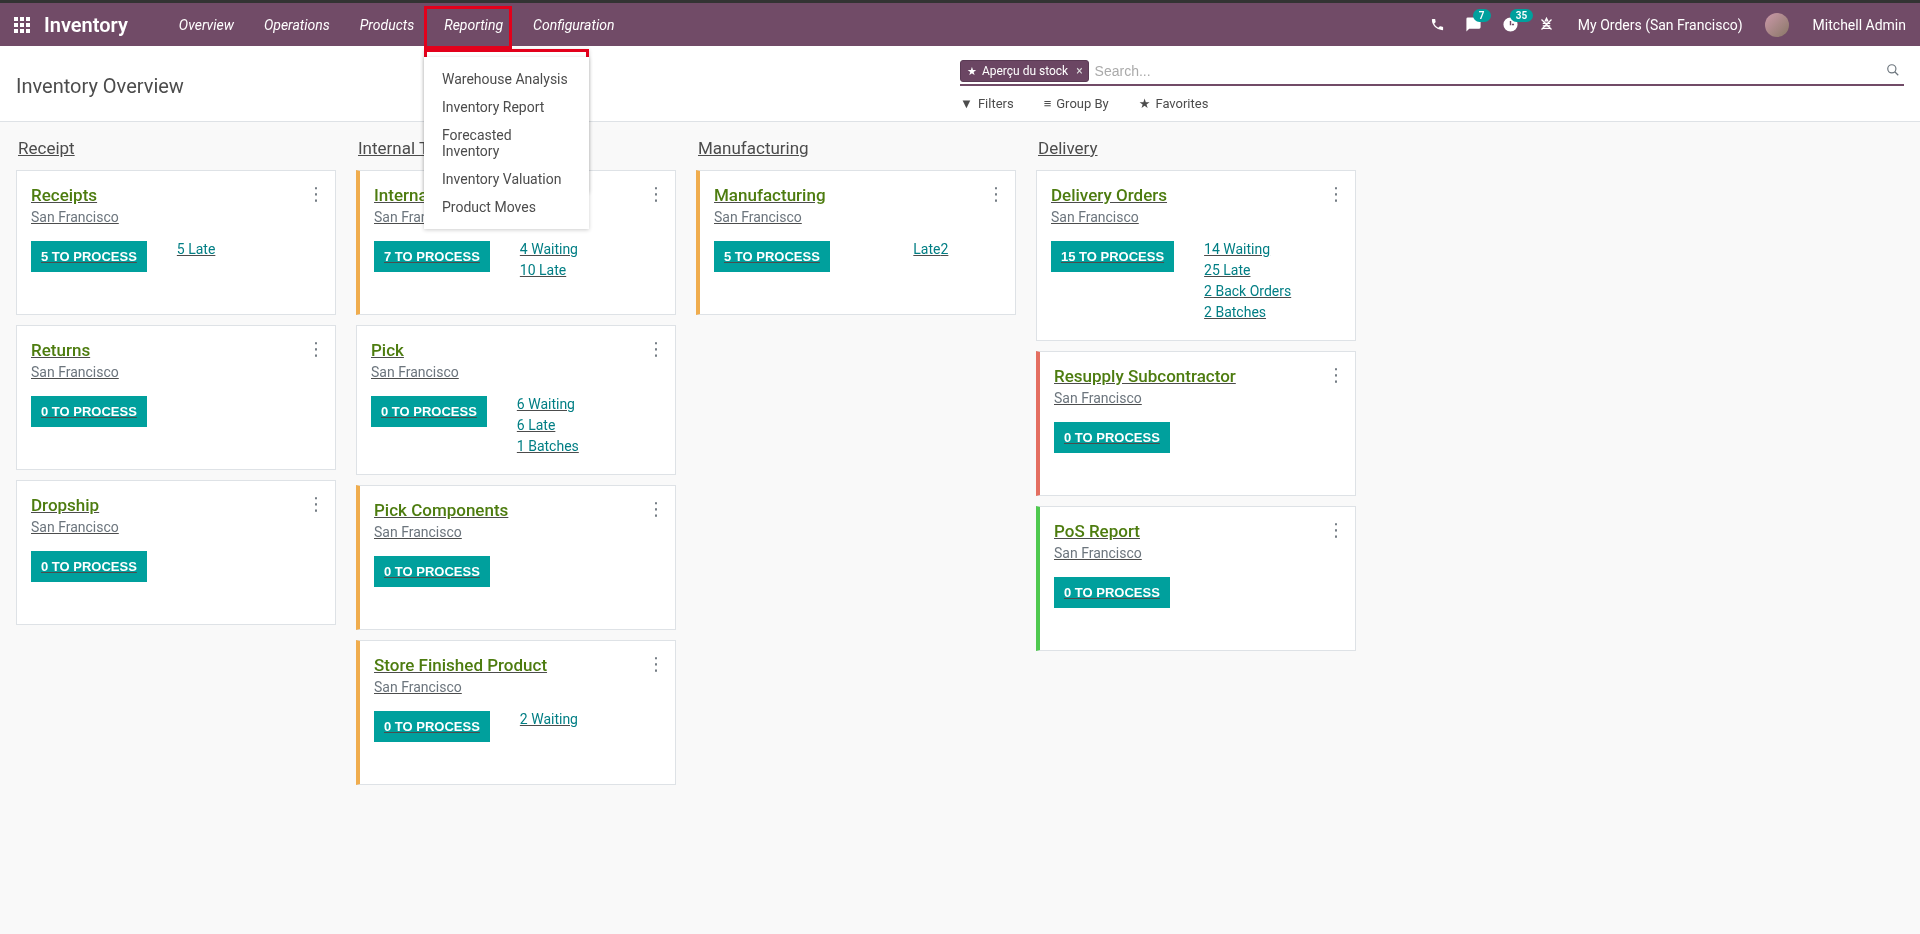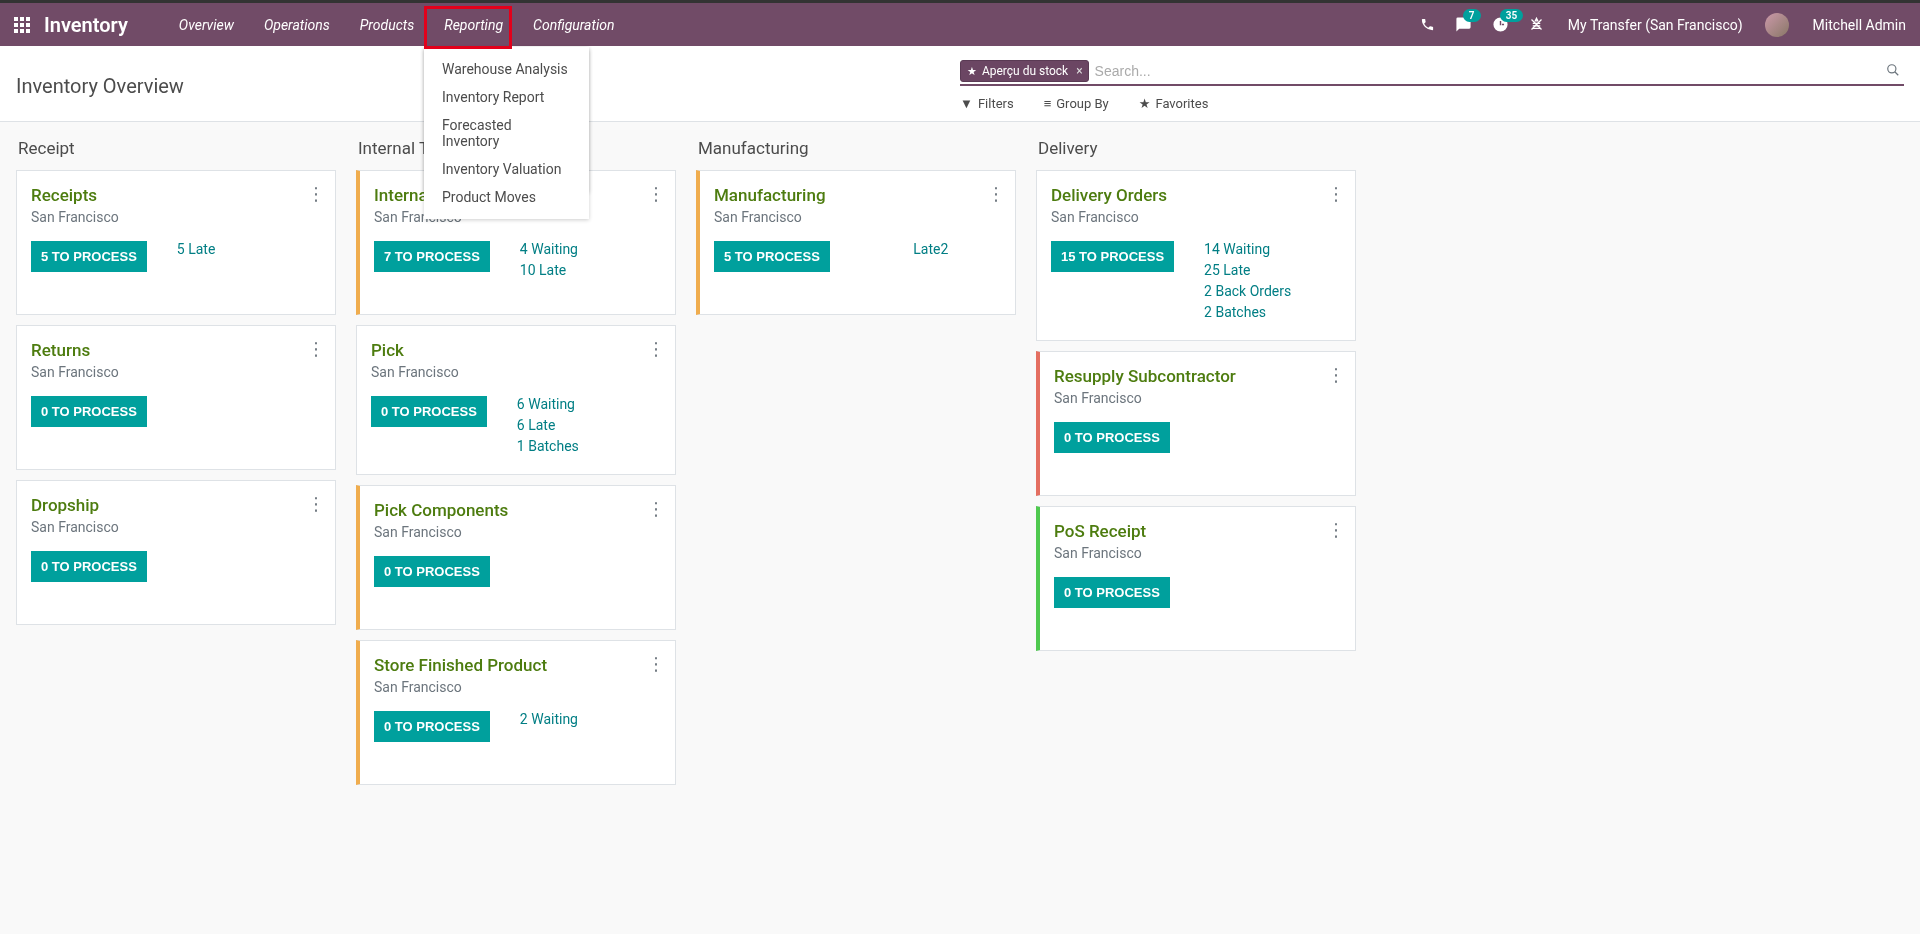--- a/index.html
+++ b/index.html
@@ -16,40 +16,40 @@
 .navbar .company { color: #fff; padding: 0 14px; font-size: 14px; }
 .navbar .user { color: #fff; padding: 0 14px 0 8px; display: flex; align-items: center; gap: 24px; font-size: 14px; }
 .navbar .avatar { width: 24px; height: 24px; border-radius: 50%; background: linear-gradient(135deg,#c9a,#876); }
 
 
 .red-box { position: absolute; border: 3px solid #E3001B; pointer-events: none; z-index: 100; }
 .red-box.top { top: 3px; left: 424px; width: 88px; height: 43px; }
 .red-box.dropdown { top: 46px; left: 424px; width: 165px; height: 143px; }
 
 
-.dropdown { position: absolute; top: 44px; left: 424px; width: 165px; background: #fff; box-shadow: 0 1px 4px rgba(0,0,0,0.2); padding: 8px 0; z-index: 50; }
+.dropdown { position: absolute; top: 54px; left: 424px; width: 165px; background: #fff; box-shadow: 0 1px 4px rgba(0,0,0,0.2); padding: 8px 0; z-index: 50; }
 .dropdown .ditem { padding: 6px 18px; color: #4c4c4c; cursor: pointer; font-size: 14px; }
 
 
 .control-panel { background: #fff; border-bottom: 1px solid #dee2e6; padding: 14px 16px 10px 16px; display: flex; align-items: center; }
 .cp-left { flex: 1; }
 .cp-title { font-size: 20px; color: #4c4c4c; }
 .cp-right { flex: 1; }
 .search-wrap { border-bottom: 2px solid #714B67; display: flex; align-items: center; padding-bottom: 2px; }
 .search-tag { background: #6b4663; color: #fff; border-radius: 3px; display: inline-flex; align-items: center; padding: 3px 5px 3px 6px; font-size: 12px; margin-right: 6px; gap: 5px; border: 1px solid #5a3a54; }
 .search-tag .star-i { font-size: 11px; }
 .search-tag .close-i { color: #ddd; padding-left: 3px; cursor: pointer; }
 .search-input { border: none; outline: none; flex: 1; font-size: 14px; color: #6c757d; }
 .search-input::placeholder { color: #aaa; }
 .search-icon-r { color: #6c757d; padding: 0 4px; }
 .filter-row { margin-top: 10px; display: flex; gap: 30px; font-size: 13px; color: #4c4c4c; }
 .filter-btn { display: inline-flex; align-items: center; gap: 5px; cursor: pointer; }
 
 
-.kanban { display: flex; gap: 0; padding: 0 16px 20px 16px; overflow-x: auto; }
+.kanban { display: flex; gap: 0; padding: 0 16px 20px 16px; overflow-x: auto; text-decoration: underline; }
 .column { width: 340px; flex-shrink: 0; padding-right: 20px; }
 .col-title { font-size: 17px; color: #4c4c4c; padding: 16px 2px 12px 2px; }
 .card { background: #fff; border: 1px solid #dee2e6; margin-bottom: 10px; padding: 14px 14px 20px 14px; position: relative; min-height: 145px; }
 .card.accent-orange { border-left: 4px solid #f0ad4e; }
 .card.accent-red { border-left: 4px solid #e46f61; }
 .card.accent-green { border-left: 4px solid #4fc94f; }
 .card-title { color: #4d7c0f; font-size: 17px; font-weight: 500; margin-bottom: 4px; }
 .card-sub { color: #6c757d; font-size: 14px; margin-bottom: 16px; }
 .card-body { display: flex; align-items: flex-start; gap: 30px; }
 .process-btn { background: #00A09D; color: #fff; border: none; padding: 8px 10px; font-size: 13px; font-weight: 600; cursor: pointer; }
@@ -106,21 +106,21 @@
         </svg>
       <span class="badge">35</span>
     </div>
     <div class="ricon">
       <svg width="15" height="15" viewBox="0 0 24 24" fill="white">
           <path d="M22.7 19l-9.1-9.1A7 7 0 103 10a7 7 0 009.9 3.6L22 22.7 22.7 19zM5 10a5 5 0 1110 0 5 5 0 01-10 0z" opacity="0"></path>
           <path d="M12 2l2 4h-4l2-4zm-6 8h12M6 14h12M6 18h12" stroke="white" stroke-width="2" fill="none"></path>
           <path d="M4 4l16 16M20 4L4 20" stroke="white" stroke-width="2"></path>
         </svg>
     </div>
-    <div class="company">My Transfer (San Francisco)</div>
+    <div class="company">My Orders (San Francisco)</div>
     <div class="user">
       <div class="avatar"></div>
       <span>Mitchell Admin</span>
     </div>
   </div>
 
   <div class="red-box top"></div>
   <div class="red-box dropdown"></div>
 
   <div class="dropdown">
@@ -281,21 +281,21 @@
         <div class="card accent-red">
           <div class="card-menu">⋮</div>
           <div class="card-title">Resupply Subcontractor</div>
           <div class="card-sub">San Francisco</div>
           <div class="card-body">
             <button class="process-btn">0 TO PROCESS</button>
           </div>
         </div>
         <div class="card accent-green">
           <div class="card-menu">⋮</div>
-          <div class="card-title">PoS Receipt</div>
+          <div class="card-title">PoS Report</div>
           <div class="card-sub">San Francisco</div>
           <div class="card-body">
             <button class="process-btn">0 TO PROCESS</button>
           </div>
         </div>
       </div>
     </div>
 </div>
 
 </body></html>

